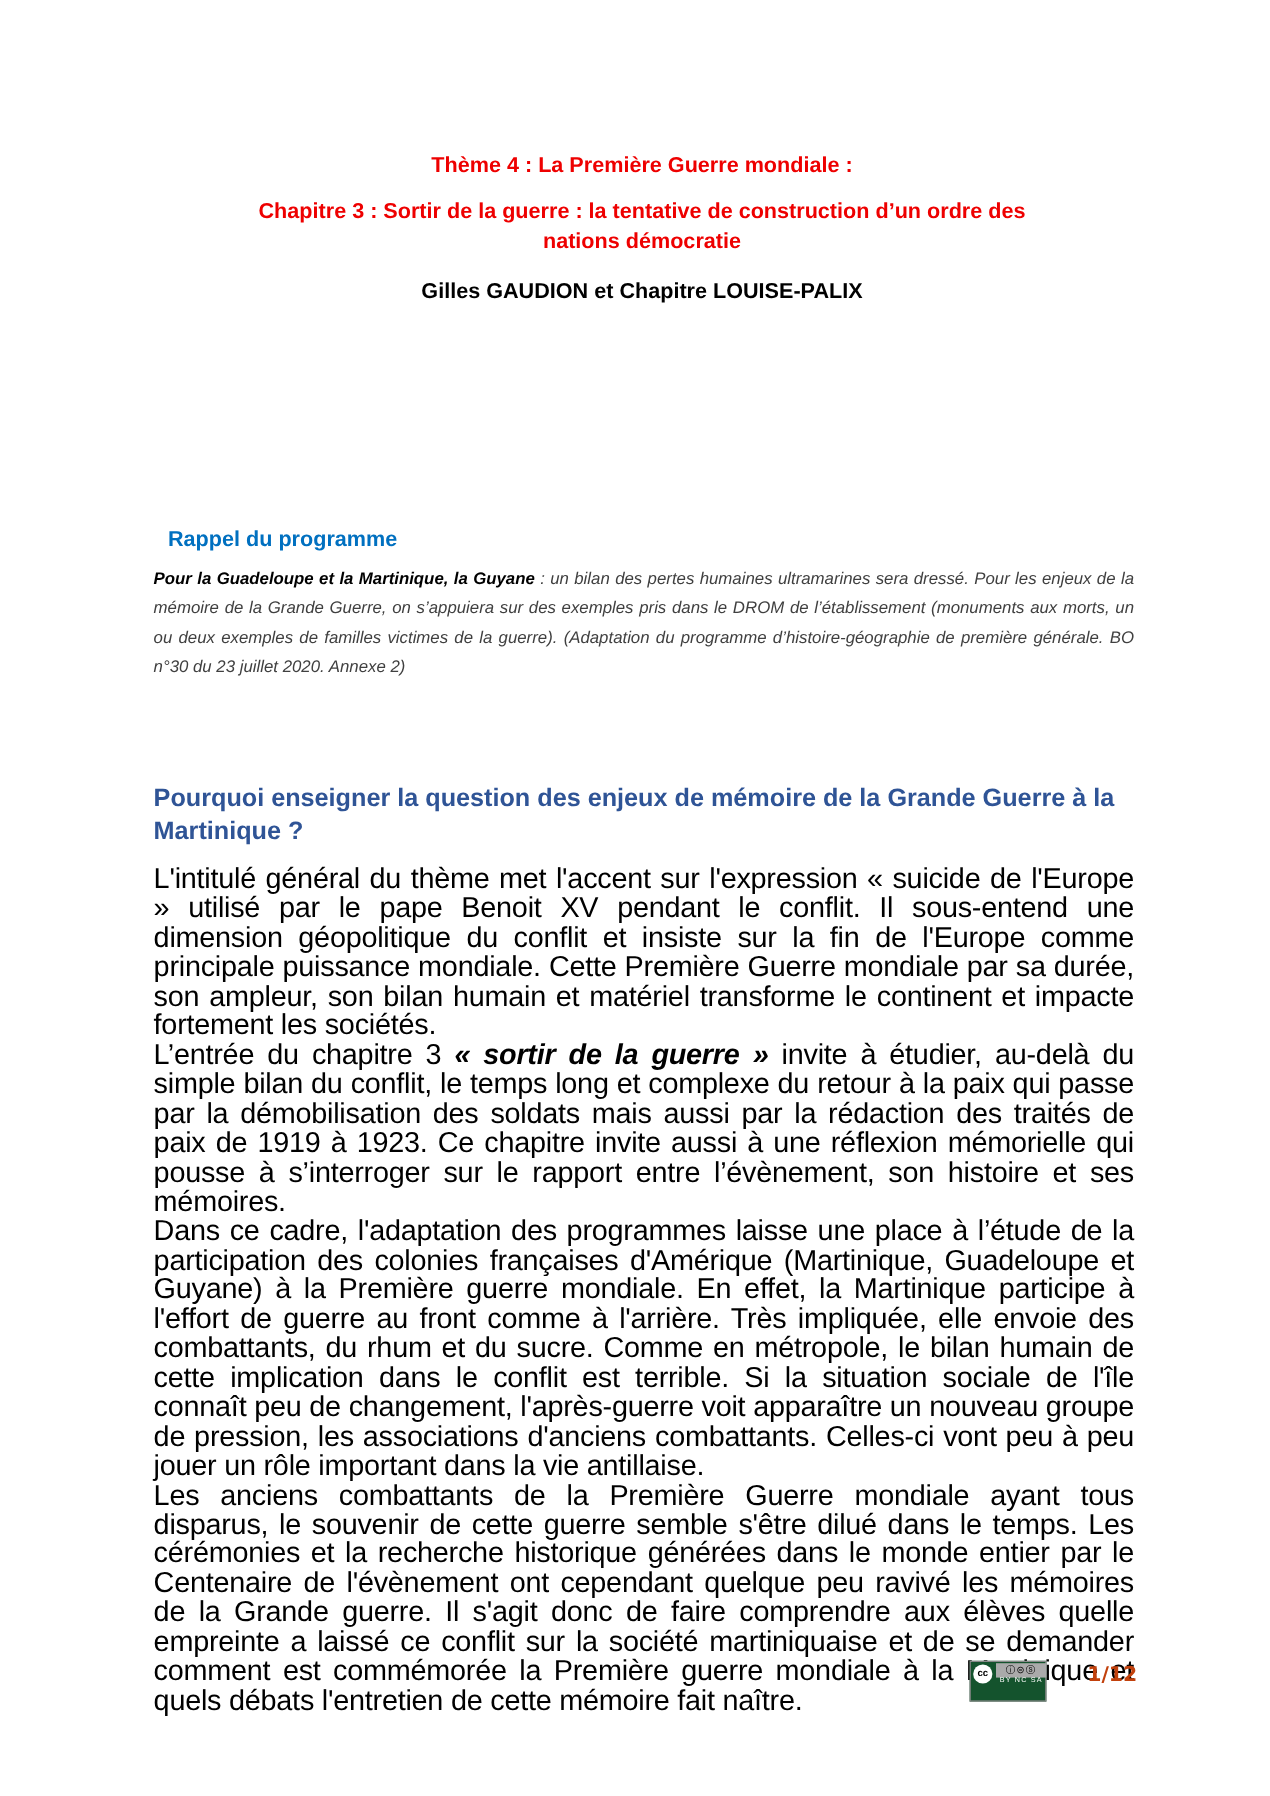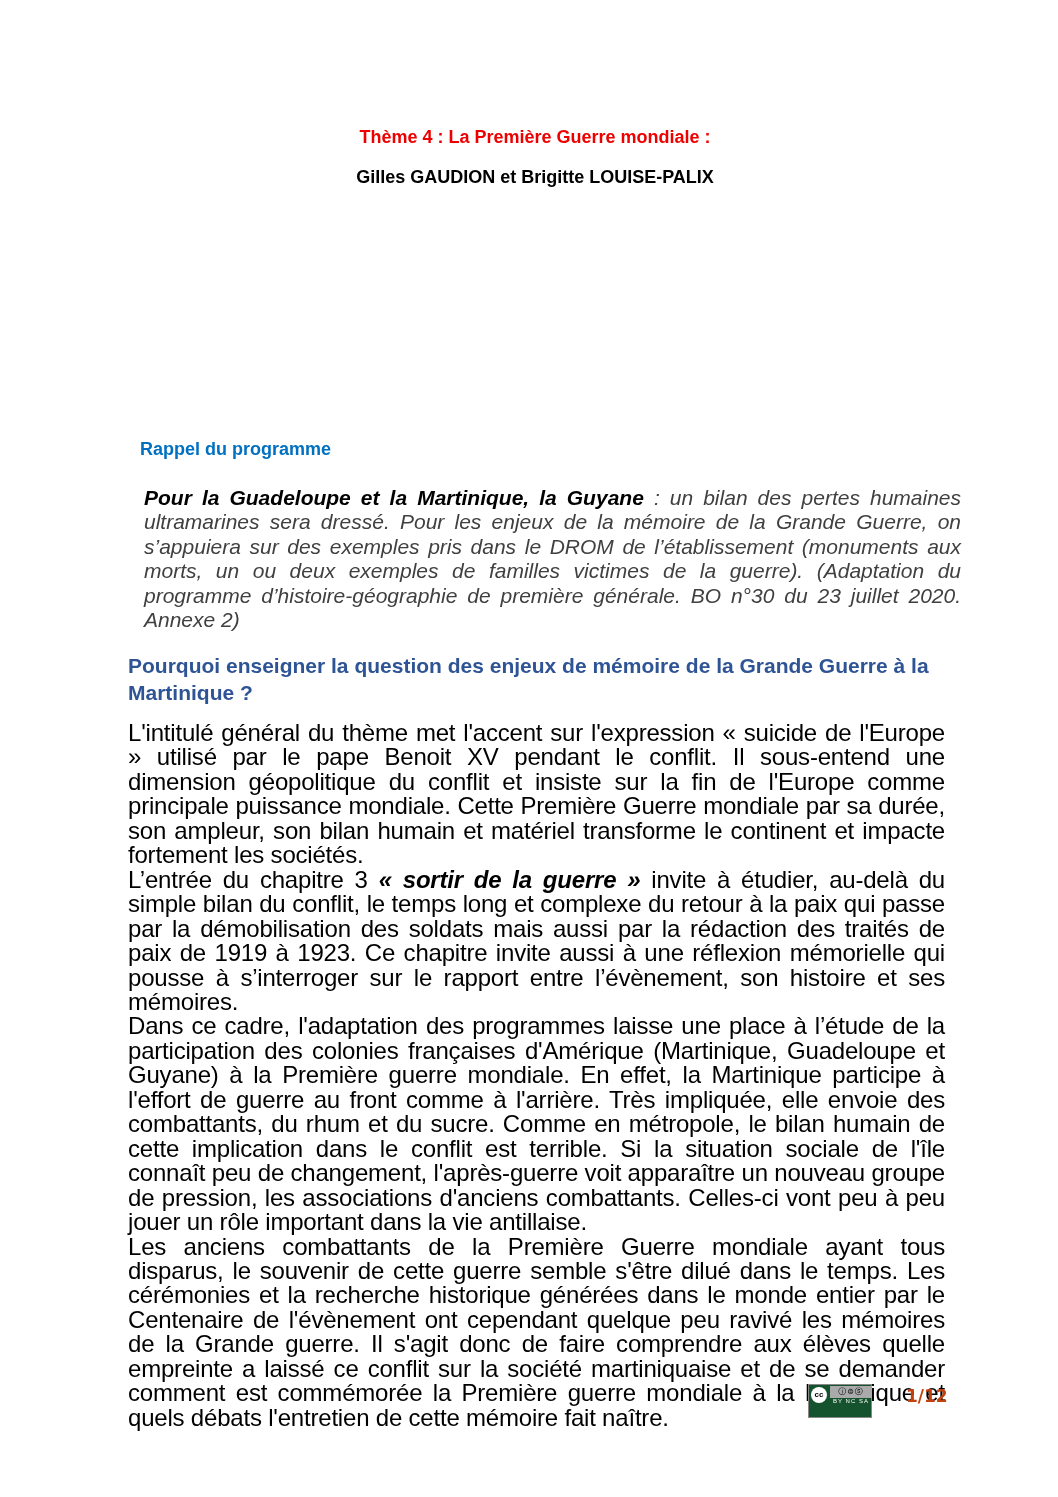--- a/index.html
+++ b/index.html
@@ -6,41 +6,45 @@
   body { width: 1058px; height: 1497px; position: relative; overflow: hidden; font-family: "Liberation Sans", sans-serif; color: #000; }
   .page { position: absolute; left: 0; top: 0; width: 1058px; height: 1497px; }
   .titles { position: absolute; left: 125px; top: 126px; width: 820px; text-align: center; color: #ee0000; font-weight: bold; font-size: 18px; }
   .titles p { margin: 0; }
   .t1 { line-height: 22px; text-align: center; }
   .t2 { margin-top: 16px !important; line-height: 22px; }
   .t3 { margin-top: 16px !important; line-height: 24.5px; }
   .t4 { margin-top: 20px !important; line-height: 24.5px; }
   .authors { margin-top: 18px !important; color: #000; line-height: 22px; }
   .h-rappel { position: absolute; left: 128px; top: 426px; font-size: 18px; font-weight: bold; color: #0070c0; margin: 12px; line-height: 22px; }
-  .prog { position: absolute; left: 128px; top: 470px; width: 817px; margin: 16px; font-size: 21px; line-height: 24.4px; font-style: italic; color: #404040; text-align: justify; }
+  .prog { position: absolute; left: 128px; top: 470px; width: 817px; margin: 0; font-size: 14px; line-height: 24.4px; font-style: italic; color: #404040; text-align: justify; }
   .prog b { color: #000; }
   .h-pourquoi { position: absolute; left: 128px; top: 652px; width: 820px; font-size: 21px; font-weight: bold; color: #2f5496; margin: 0; line-height: 27px; }
   .body { position: absolute; left: 128px; top: 721px; width: 817px; font-size: 24px; line-height: 24.45px; text-align: justify; letter-spacing: -0.2px; }
   .body p { margin: 0; }
   .body .em { font-weight: bold; font-style: italic; }
   .footer { position: absolute; left: 808px; top: 1384px; width: 140px; height: 26px; }
   .cc { position: absolute; left: 0; top: 0; width: 64px; height: 34px; background: #14532d; border: 1px solid #888; box-sizing: border-box; }
   .cc-logo { position: absolute; left: 2px; top: 2px; width: 16px; height: 16px; border-radius: 50%; background: #fff; color: #000; font-size: 8px; font-weight: bold; text-align: center; line-height: 16px; }
   .cc-icons { position: absolute; left: 21px; top: 1px; width: 42px; height: 12px; background: #aaa; font-size: 8px; line-height: 12px; text-align: center; color: #000; letter-spacing: 1px; }
   .cc-label { position: absolute; left: 21px; top: 13px; width: 42px; font-size: 6px; line-height: 7px; color: #fff; text-align: center; letter-spacing: 1px; }
   .pagenum { position: absolute; left: 98px; top: 0; font-family: "DejaVu Sans", sans-serif; font-weight: bold; font-size: 17px; color: #c2410c; line-height: 24px; }
 </style>
 </head>
 <body>
 
 <div class="page">
 
   <div class="titles">
     <p class="t1">Thème 4 : La Première Guerre mondiale :</p>
-    <p class="authors">Gilles GAUDION et Brigitte LOUISE-PALIX</p>
+    <p class="t3">
+      <span>Chapitre 3 : Sortir de la guerre : la tentative de construction d’un ordre des</span><br>
+      <span>nations démocratie</span>
+    </p>
+    <p class="authors">Gilles GAUDION et Chapitre LOUISE-PALIX</p>
   </div>
 
   <h2 class="h-rappel">Rappel du programme</h2>
 
   <p class="prog"><b>Pour la Guadeloupe et la Martinique, la Guyane</b><span> : un bilan des pertes humaines ultramarines sera dressé. Pour les enjeux de la mémoire de la Grande Guerre, on s’appuiera sur des exemples pris dans le DROM de l’établissement (monuments aux morts, un ou deux exemples de familles victimes de la guerre). (Adaptation du programme d’histoire-géographie de première générale. BO n°30 du 23 juillet 2020. Annexe 2)</span></p>
 
   <h2 class="h-pourquoi">Pourquoi enseigner la question des enjeux de mémoire de la Grande Guerre à la Martinique ?</h2>
 
   <div class="body">
     <p>L'intitulé général du thème met l'accent sur l'expression « suicide de l'Europe » utilisé par le pape Benoit XV pendant le conflit. Il sous-entend une dimension géopolitique du conflit et insiste sur la fin de l'Europe comme principale puissance mondiale. Cette Première Guerre mondiale par sa durée, son ampleur, son bilan humain et matériel transforme le continent et impacte fortement les sociétés.</p>

